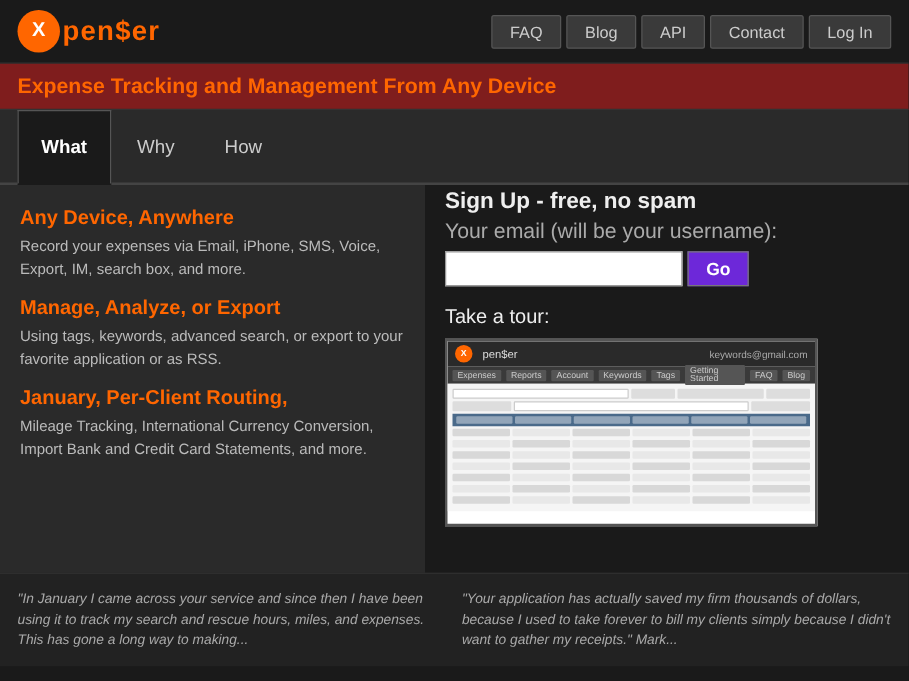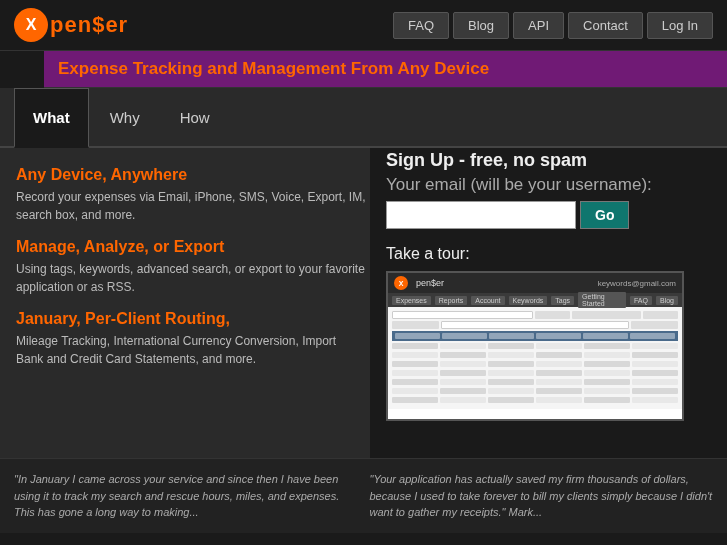--- a/index.html
+++ b/index.html
@@ -56,24 +56,23 @@
       color: #ccc;
       border: 1px solid #555;
       padding: 5px 14px;
       cursor: pointer;
       font-size: 13px;
       border-radius: 2px;
     }
 
     
     #tagline-bar {
-      background: #701a75;
+      background: #7f1d1d;
       padding: 8px 14px;
       border-bottom: 1px solid #333;
-      margin-left: 44px;
     }
     #tagline-bar h2 {
       color: #ff6600;
       font-size: 17px;
       font-weight: bold;
     }
 
     
     #tabs-bar {
       background: #2a2a2a;
@@ -101,21 +100,21 @@
     }
 
     
     #main {
       display: flex;
       padding: 0;
     }
 
     
     #left-panel {
-      width: 370px;
+      width: 340px;
       background: #2a2a2a;
       padding: 18px 4px 18px 16px;
       min-height: 310px;
     }
     .feature-title {
       color: #ff6600;
       font-size: 16px;
       font-weight: bold;
       margin-top: 14px;
       margin-bottom: 4px;
@@ -150,21 +149,21 @@
       margin-bottom: 16px;
     }
     #email-input {
       background: #fff;
       border: 1px solid #999;
       padding: 5px 8px;
       width: 190px;
       font-size: 13px;
     }
     #go-btn {
-      background: #0f766e;
+      background: #6d28d9;
       color: #fff;
       border: 1px solid #777;
       padding: 5px 14px;
       font-size: 14px;
       font-weight: bold;
       cursor: pointer;
     }
     #tour-title {
       font-size: 16px;
       color: #eee;

